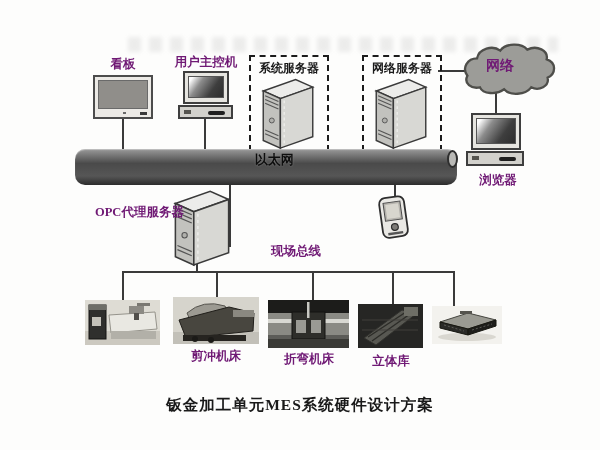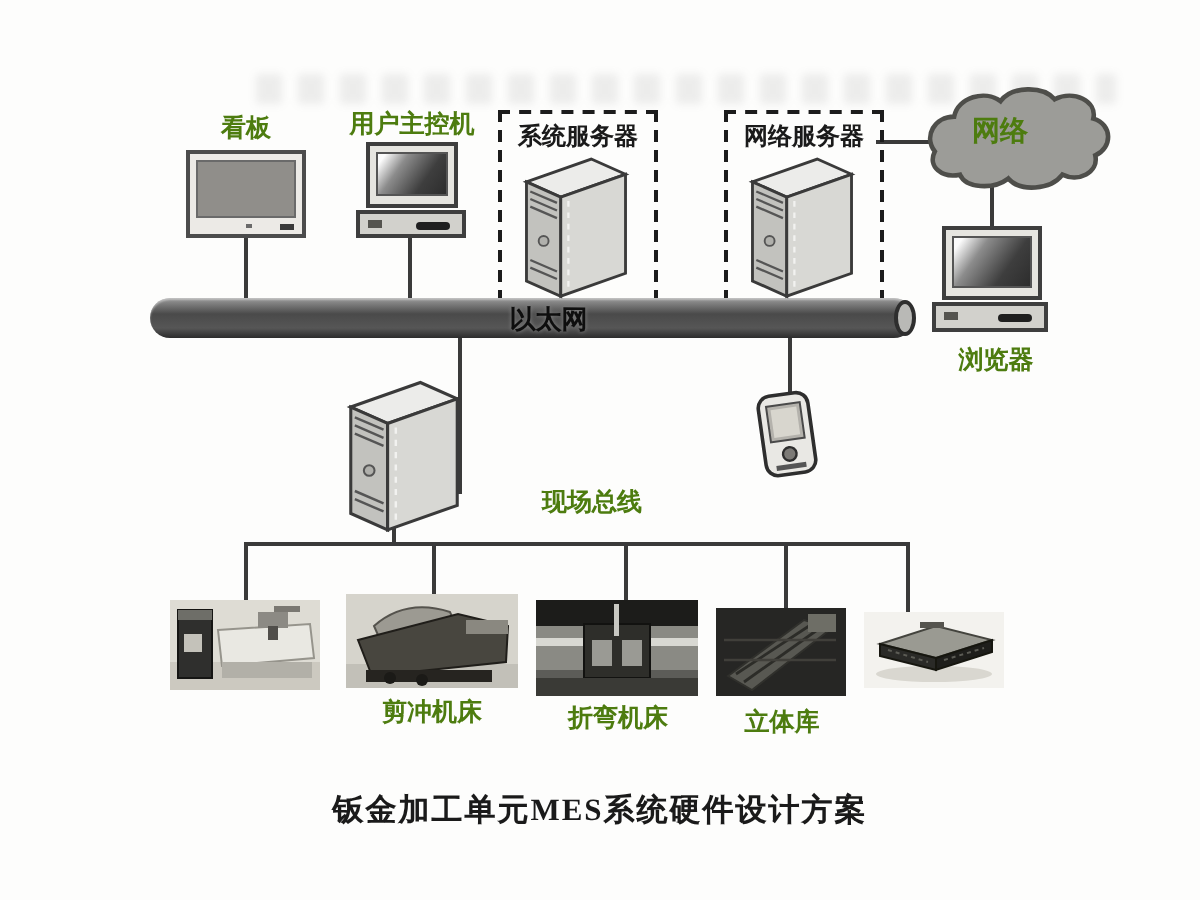--- a/index.html
+++ b/index.html
@@ -1,27 +1,27 @@
 <!DOCTYPE html>
 <html><head>
 <meta charset="utf-8">
 <style>
   html,body{margin:0;padding:0;background:#ffffff;}
   #stage{
     position:relative;width:600px;height:450px;background:#fdfdfc;overflow:hidden;
     font-family:"Liberation Serif","DejaVu Serif",serif;color:#1a1a1a;
   }
-  .lbl{position:absolute;font-weight:bold;font-size:12.5px;white-space:nowrap;color:#4d7c0f;z-index:6;}
+  .lbl{position:absolute;font-weight:bold;font-size:12.5px;white-space:nowrap;color:#701a75;z-index:6;}
   .lbl.ctr{transform:translateX(-50%);}
   .line{position:absolute;background:#3a3a3a;z-index:1;}
   .vline{width:2px;}
   .hline{height:2px;}
   
   #pipe{
-    position:absolute;left:75px;top:149px;width:382px;height:20px;z-index:3;
+    position:absolute;left:75px;top:149px;width:382px;height:36px;z-index:3;
     border-radius:10px;
     background:linear-gradient(#9a9a9a,#4a4a4a 40%,#565656 75%,#2c2c2c);
     box-shadow:inset 0 1px 1px rgba(255,255,255,.4);
   }
   #pipe .cap{
     position:absolute;right:-1px;top:1px;width:11px;height:18px;border-radius:50%;
     background:#b9b9b6;border:2px solid #2e2e2e;box-sizing:border-box;
   }
   #pipe .plabel{
     position:absolute;left:50%;top:2px;transform:translateX(-29%);
@@ -131,20 +131,21 @@
 
   <div class="crt" style="left:471px;top:113px;width:50px;height:37px;">
     <div class="scr"></div>
   </div>
   <div class="sysunit" style="left:466px;top:151px;width:58px;height:15px;">
     <div class="led"></div>
     <div class="slot"></div>
   </div>
   <div class="lbl ctr" style="left:498px;top:172px;text-align:right;">浏览器</div>
 
+  <div class="lbl" style="left:95px;top:204px;">OPC代理服务器</div>
   <svg style="position:absolute;left:169px;top:181px;z-index:3;" width="66" height="86" viewBox="0 0 60 84">
     <polygon points="4,22 38,10 56,18 22,30" fill="#ececea" stroke="#3a3a3a" stroke-width="1.5"></polygon>
     <polygon points="4,22 22,30 22,82 4,74" fill="#c2c2be" stroke="#3a3a3a" stroke-width="1.5"></polygon>
     <polygon points="22,30 56,18 56,70 22,82" fill="#d8d8d4" stroke="#3a3a3a" stroke-width="1.5"></polygon>
     <line x1="6" y1="27" x2="20" y2="33" stroke="#555" stroke-width="1.2"></line>
     <line x1="6" y1="31" x2="20" y2="37" stroke="#555" stroke-width="1.2"></line>
     <line x1="6" y1="35" x2="20" y2="41" stroke="#555" stroke-width="1.2"></line>
     <circle cx="13" cy="53" r="2.6" fill="#b0b0ac" stroke="#555" stroke-width="1"></circle>
     <line x1="6" y1="63" x2="20" y2="69" stroke="#555" stroke-width="1.2"></line>
     <line x1="6" y1="67" x2="20" y2="73" stroke="#555" stroke-width="1.2"></line>

